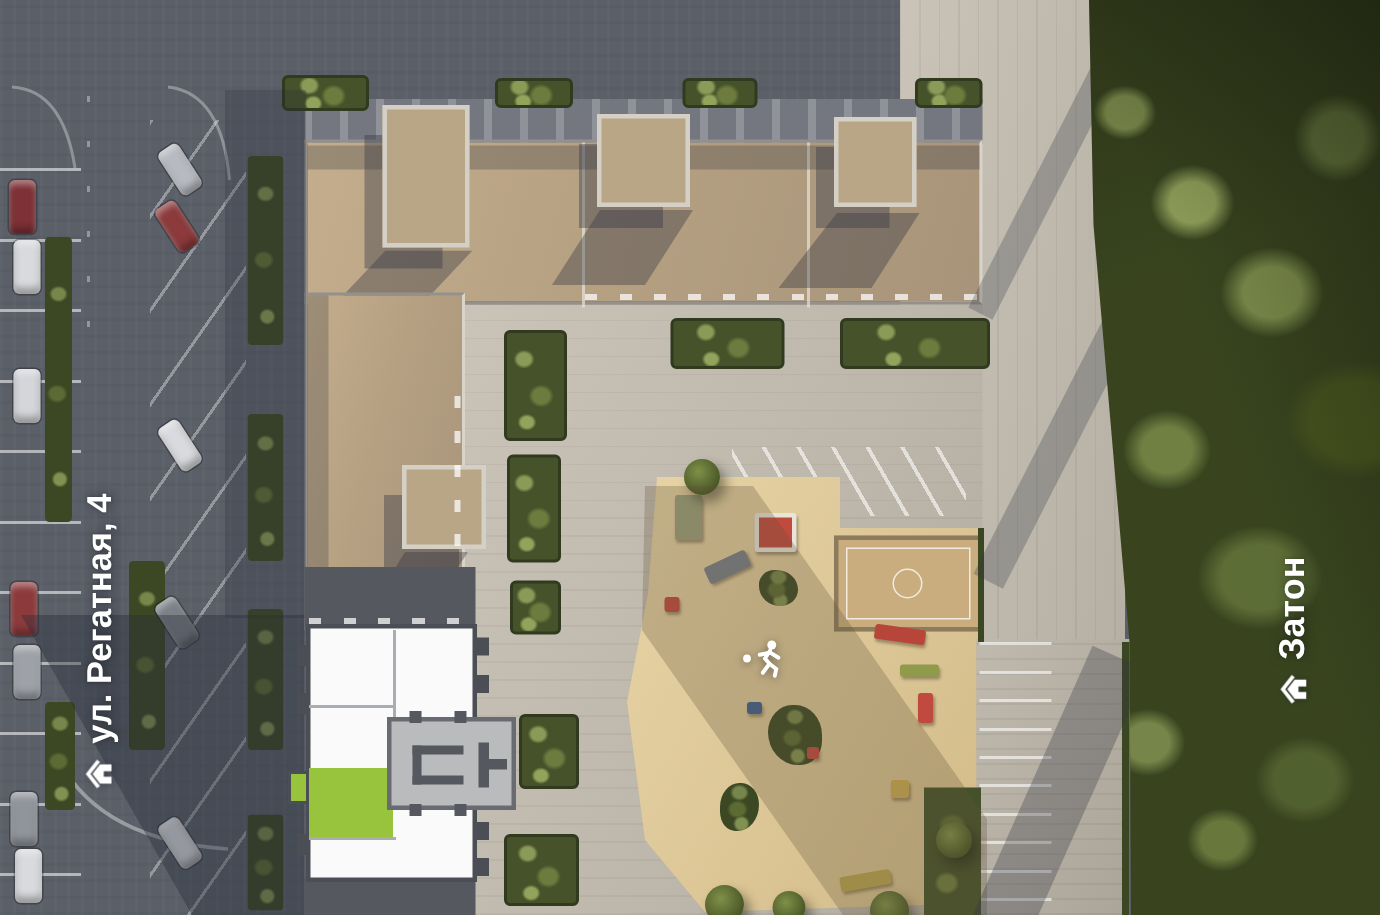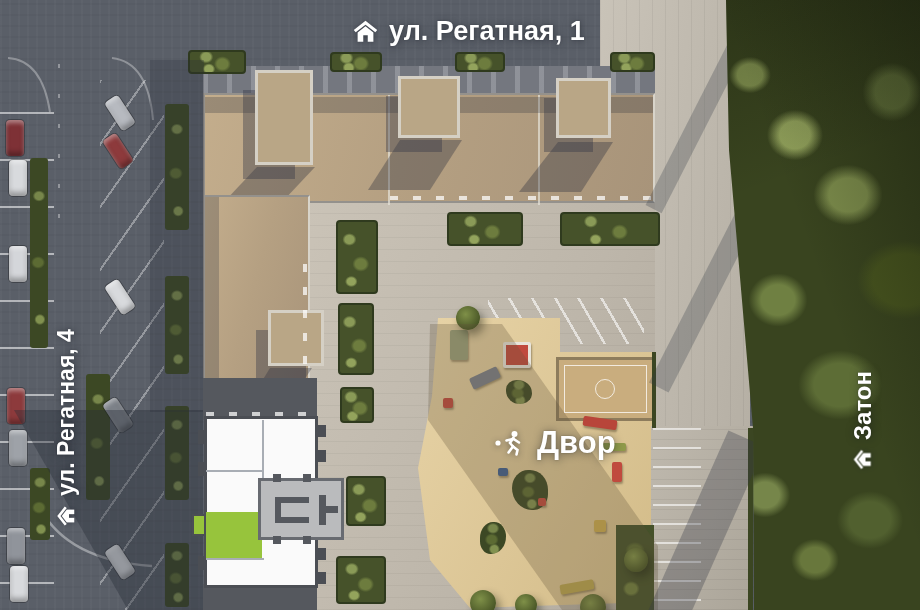--- a/index.html
+++ b/index.html
@@ -226,27 +226,20 @@
   <div class="abs core" style="left:258px;top:478px;width:86px;height:62px;">
     <div class="abs" style="left:14px;top:16px;width:34px;height:26px;border:6px solid #55585e;border-right:none;"></div>
     <div class="abs" style="left:58px;top:14px;width:7px;height:30px;background:#55585e;"></div>
     <div class="abs" style="left:65px;top:25px;width:12px;height:7px;background:#55585e;"></div>
     <div class="abs" style="left:12px;top:-7px;width:8px;height:8px;background:#55585e;"></div>
     <div class="abs" style="left:42px;top:-7px;width:8px;height:8px;background:#55585e;"></div>
     <div class="abs" style="left:12px;top:55px;width:8px;height:8px;background:#55585e;"></div>
     <div class="abs" style="left:42px;top:55px;width:8px;height:8px;background:#55585e;"></div>
   </div>
 
-  <div class="abs maplabel" style="left:352px;top:16px;gap:10px;font-size:27px;">
-    <svg width="27" height="27" viewBox="0 0 24 24" fill="#fff">
-      <path d="M12 2.4 L1.6 10.6 L3.3 12.7 L12 5.9 L20.7 12.7 L22.4 10.6 Z"></path>
-      <path d="M5 12.8 L12 7.3 L19 12.8 V21 H14 V15.4 H10 V21 H5 Z"></path>
-    </svg>
-    <span>ул. Регатная, 1</span>
-  </div>
 
   <div class="abs maplabel rot" style="left:-49px;top:413px;width:230px;height:30px;justify-content:center;gap:9px;font-size:23px;">
     <svg width="22" height="22" viewBox="0 0 24 24" fill="#fff">
       <path d="M12 2.4 L1.6 10.6 L3.3 12.7 L12 5.9 L20.7 12.7 L22.4 10.6 Z"></path>
       <path d="M5 12.8 L12 7.3 L19 12.8 V21 H14 V15.4 H10 V21 H5 Z"></path>
     </svg>
     <span>ул. Регатная, 4</span>
   </div>
 
   <div class="abs maplabel rot" style="left:800px;top:406px;width:125px;height:30px;justify-content:center;gap:9px;font-size:24px;">
@@ -261,16 +254,15 @@
     <svg width="34" height="28" viewBox="0 0 34 28">
       <circle cx="4" cy="14" r="2.6" fill="#fff"></circle>
       <circle cx="20.5" cy="5" r="3" fill="#fff"></circle>
       <g stroke="#fff" stroke-width="2.6" stroke-linecap="round" fill="none">
         <path d="M19.5 8.5 L16 14 L19 17.5"></path>
         <path d="M12.5 11.5 L19.5 10 L25 13.5"></path>
         <path d="M19 17.5 L14.5 23.5"></path>
         <path d="M19 17.5 L23.5 21 L22.5 25.5"></path>
       </g>
     </svg>
-    <span>Двор</span>
   </div>
 
 </div>
 
 </body></html>

